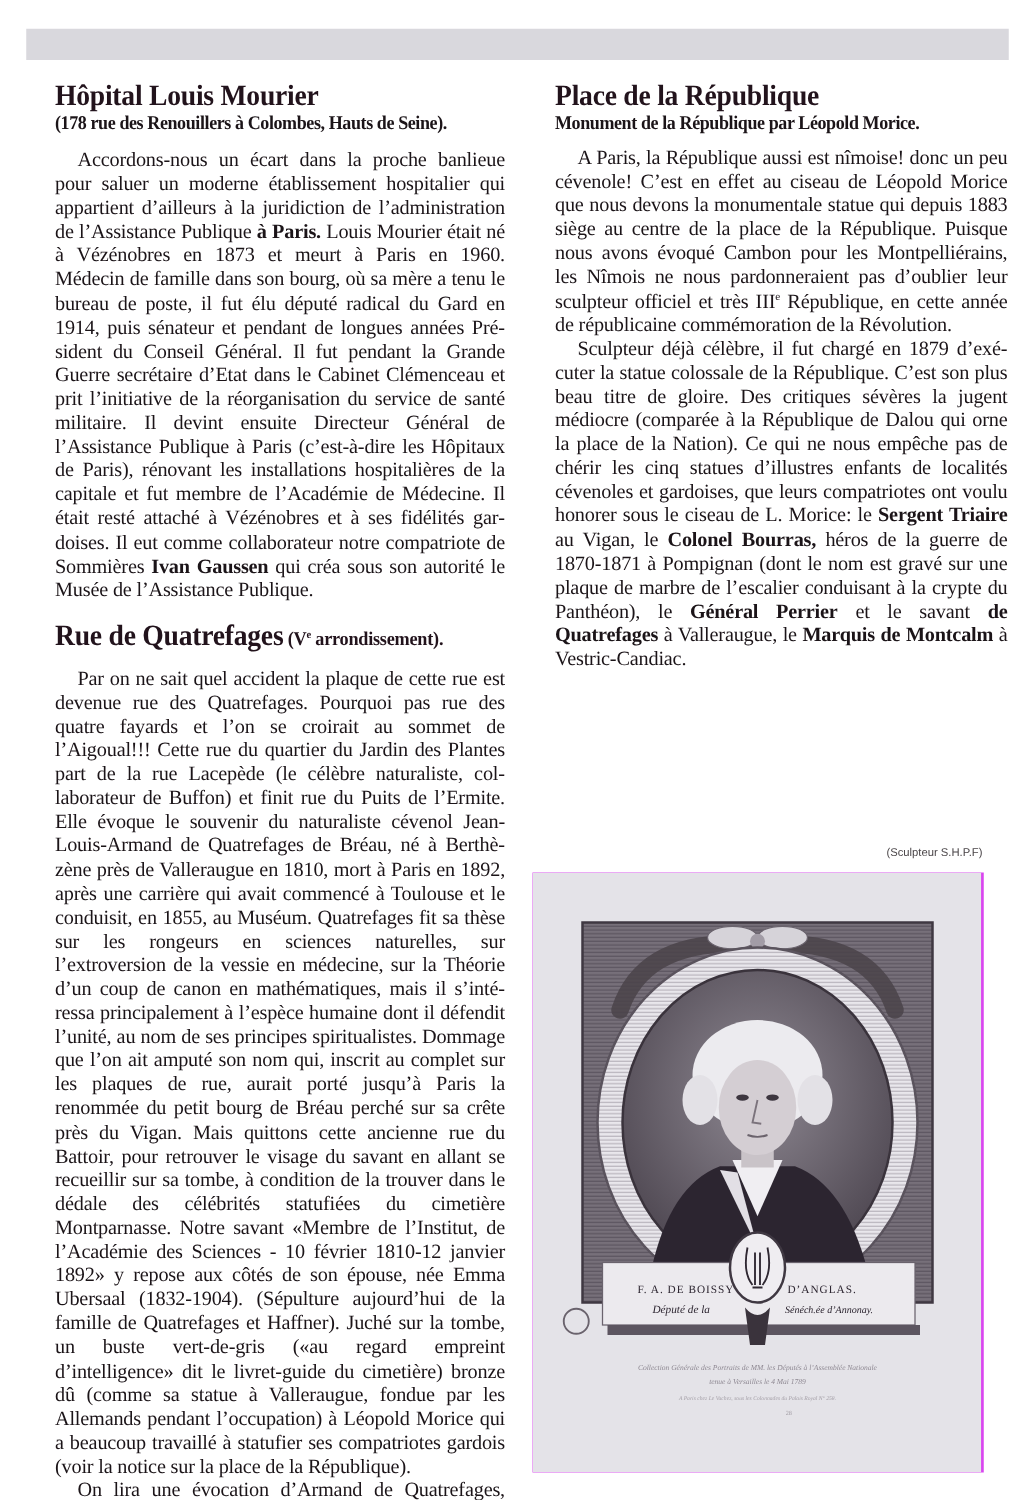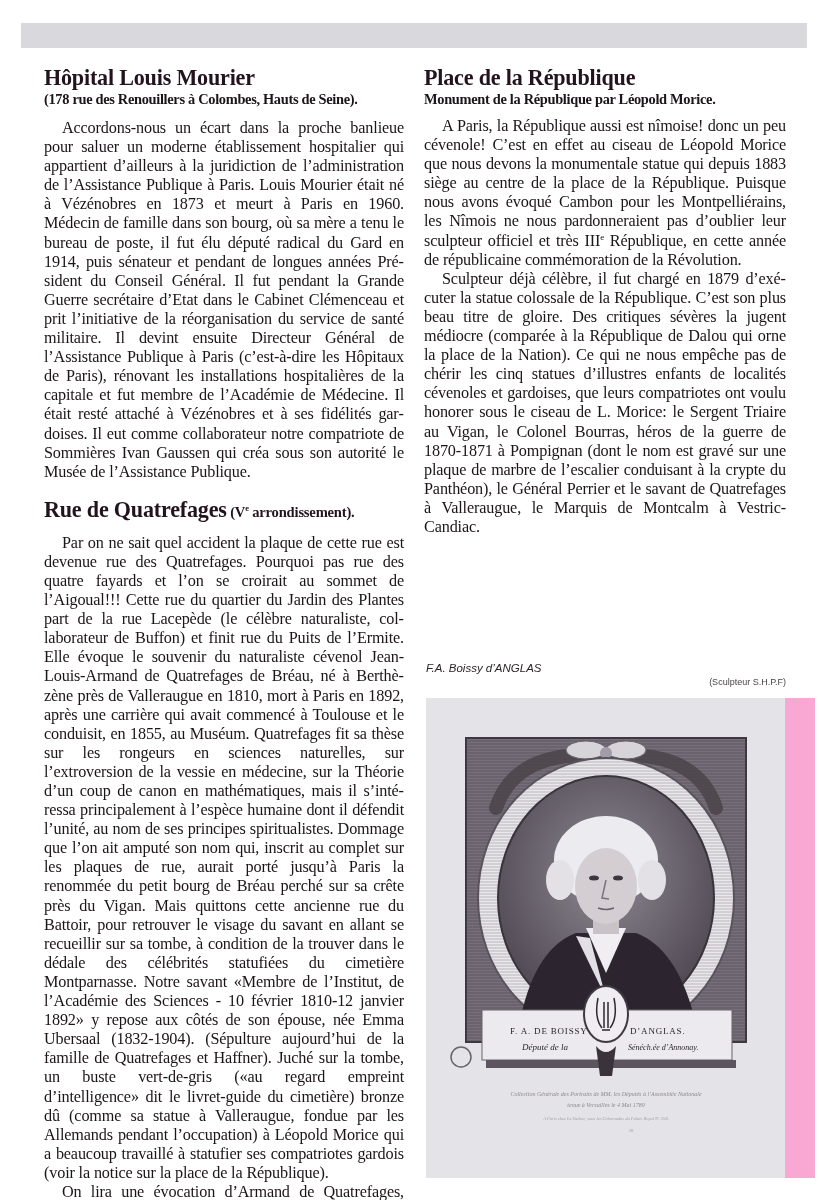--- a/index.html
+++ b/index.html
@@ -1,33 +1,33 @@
 <!DOCTYPE html>
 <html><head>
 <meta charset="utf-8">
 <style>
   html, body { margin: 0; padding: 0; background: #ffffff; }
   body { width: 819px; height: 1200px; position: relative; overflow: hidden;
          font-family: "Liberation Serif", "DejaVu Serif", serif; color: #1b1418; }
   .band { position: absolute; left: 21px; top: 23px; width: 786px; height: 25px; background: #d9d8dd; }
   .col { position: absolute; top: 64px; }
   .col-left { left: 44px; width: 360px; }
-  .col-right { left: 424px; width: 362px; }
+  .col-right { left: 444px; width: 362px; }
   h2 { margin: 0; font-size: 23.5px; line-height: 26px; font-weight: bold; letter-spacing: -0.2px; color: #22131c; transform: scaleX(0.94); transform-origin: left; white-space: nowrap; }
   .sub { margin: 0; font-size: 15.5px; line-height: 18px; font-weight: bold; letter-spacing: -0.35px; white-space: nowrap; transform: scaleX(0.93); transform-origin: left; }
   .sub-plain { margin: 0; font-size: 16px; line-height: 19px; white-space: nowrap; }
   p.body { margin: 0; font-size: 16.2px; line-height: 19.1px; text-align: justify; text-indent: 18px; hyphens: manual; letter-spacing: -0.15px; }
-  p.body b { font-weight: normal; }
+  p.body b { font-weight: bold; }
   .gap1 { height: 11px; }
   .gap2 { height: 14px; }
   h2 .small { font-size: 15.5px; }
   sup { font-size: 9px; vertical-align: 6px; line-height: 0; }
   .caption { position: absolute; left: 426px; top: 661px; width: 360px; font-family: "Liberation Sans", "DejaVu Sans", sans-serif; font-style: italic; font-size: 11.5px; line-height: 14px; color: #2a2528; }
   .caption .credit { position: absolute; right: 0; top: 14px; font-style: normal; font-size: 9px; color: #4a4548; }
-  .photo { position: absolute; left: 426px; top: 698px; width: 389px; height: 480px; background: #f9a8d4; overflow: hidden; }
+  .photo { position: absolute; left: 426px; top: 698px; width: 361px; height: 480px; background: #d946ef; overflow: hidden; }
   .photo svg { display: block; }
 </style>
 </head>
 <body>
 
 <div class="band"></div>
 
 <div class="col col-left">
   <section>
     <h2>Hôpital Louis Mourier</h2>
@@ -54,21 +54,20 @@
     <div class="sub">Monument de la République par Léopold Morice.</div>
     <div class="gap1" style="height:9px"></div>
     <div>
         <p class="body"><span>A Paris, la République aussi est nîmoise! donc un peu cévenole! C’est en effet au ciseau de Léopold Morice que nous devons la monumentale statue qui depuis 1883 siège au centre de la place de la Républi­que. Puisque nous avons évoqué Cambon pour les Montpelliérains, les Nîmois ne nous pardonneraient pas d’oublier leur sculpteur officiel et très III</span><sup>e</sup><span> Répu­blique, en cette année de républicaine commémora­tion de la Révolution.</span></p>
         <p class="body"><span>Sculpteur déjà célèbre, il fut chargé en 1879 d’exé­cuter la statue colossale de la République. C’est son plus beau titre de gloire. Des critiques sévères la jugent médiocre (comparée à la République de Dalou qui orne la place de la Nation). Ce qui ne nous empêche pas de chérir les cinq statues d’illustres enfants de loca­lités cévenoles et gardoises, que leurs compatriotes ont voulu honorer sous le ciseau de L. Morice: le </span><b>Sergent Triaire</b><span> au Vigan, le </span><b>Colonel Bourras,</b><span> héros de la guerre de 1870-1871 à Pompignan (dont le nom est gravé sur une plaque de marbre de l’escalier condui­sant à la crypte du Panthéon), le </span><b>Général Perrier</b><span> et le savant </span><b>de Quatrefages</b><span> à Valleraugue, le </span><b>Marquis de Montcalm</b><span> à Vestric-Candiac.</span></p>
       </div>
   </section>
 </div>
 
 <div class="caption">
-  <div>F.A. Boissy d’ANGLAS</div>
   <span class="credit">(Sculpteur S.H.P.F)</span>
 </div>
 
 <div class="photo">
   <svg width="359" height="480" viewBox="0 0 359 480">
     <defs>
       <pattern id="hatch" width="4" height="3" patternUnits="userSpaceOnUse">
         <rect width="4" height="3" fill="#77707a"></rect>
         <line x1="0" y1="1" x2="4" y2="1" stroke="#5c5560" stroke-width="1"></line>
       </pattern>

